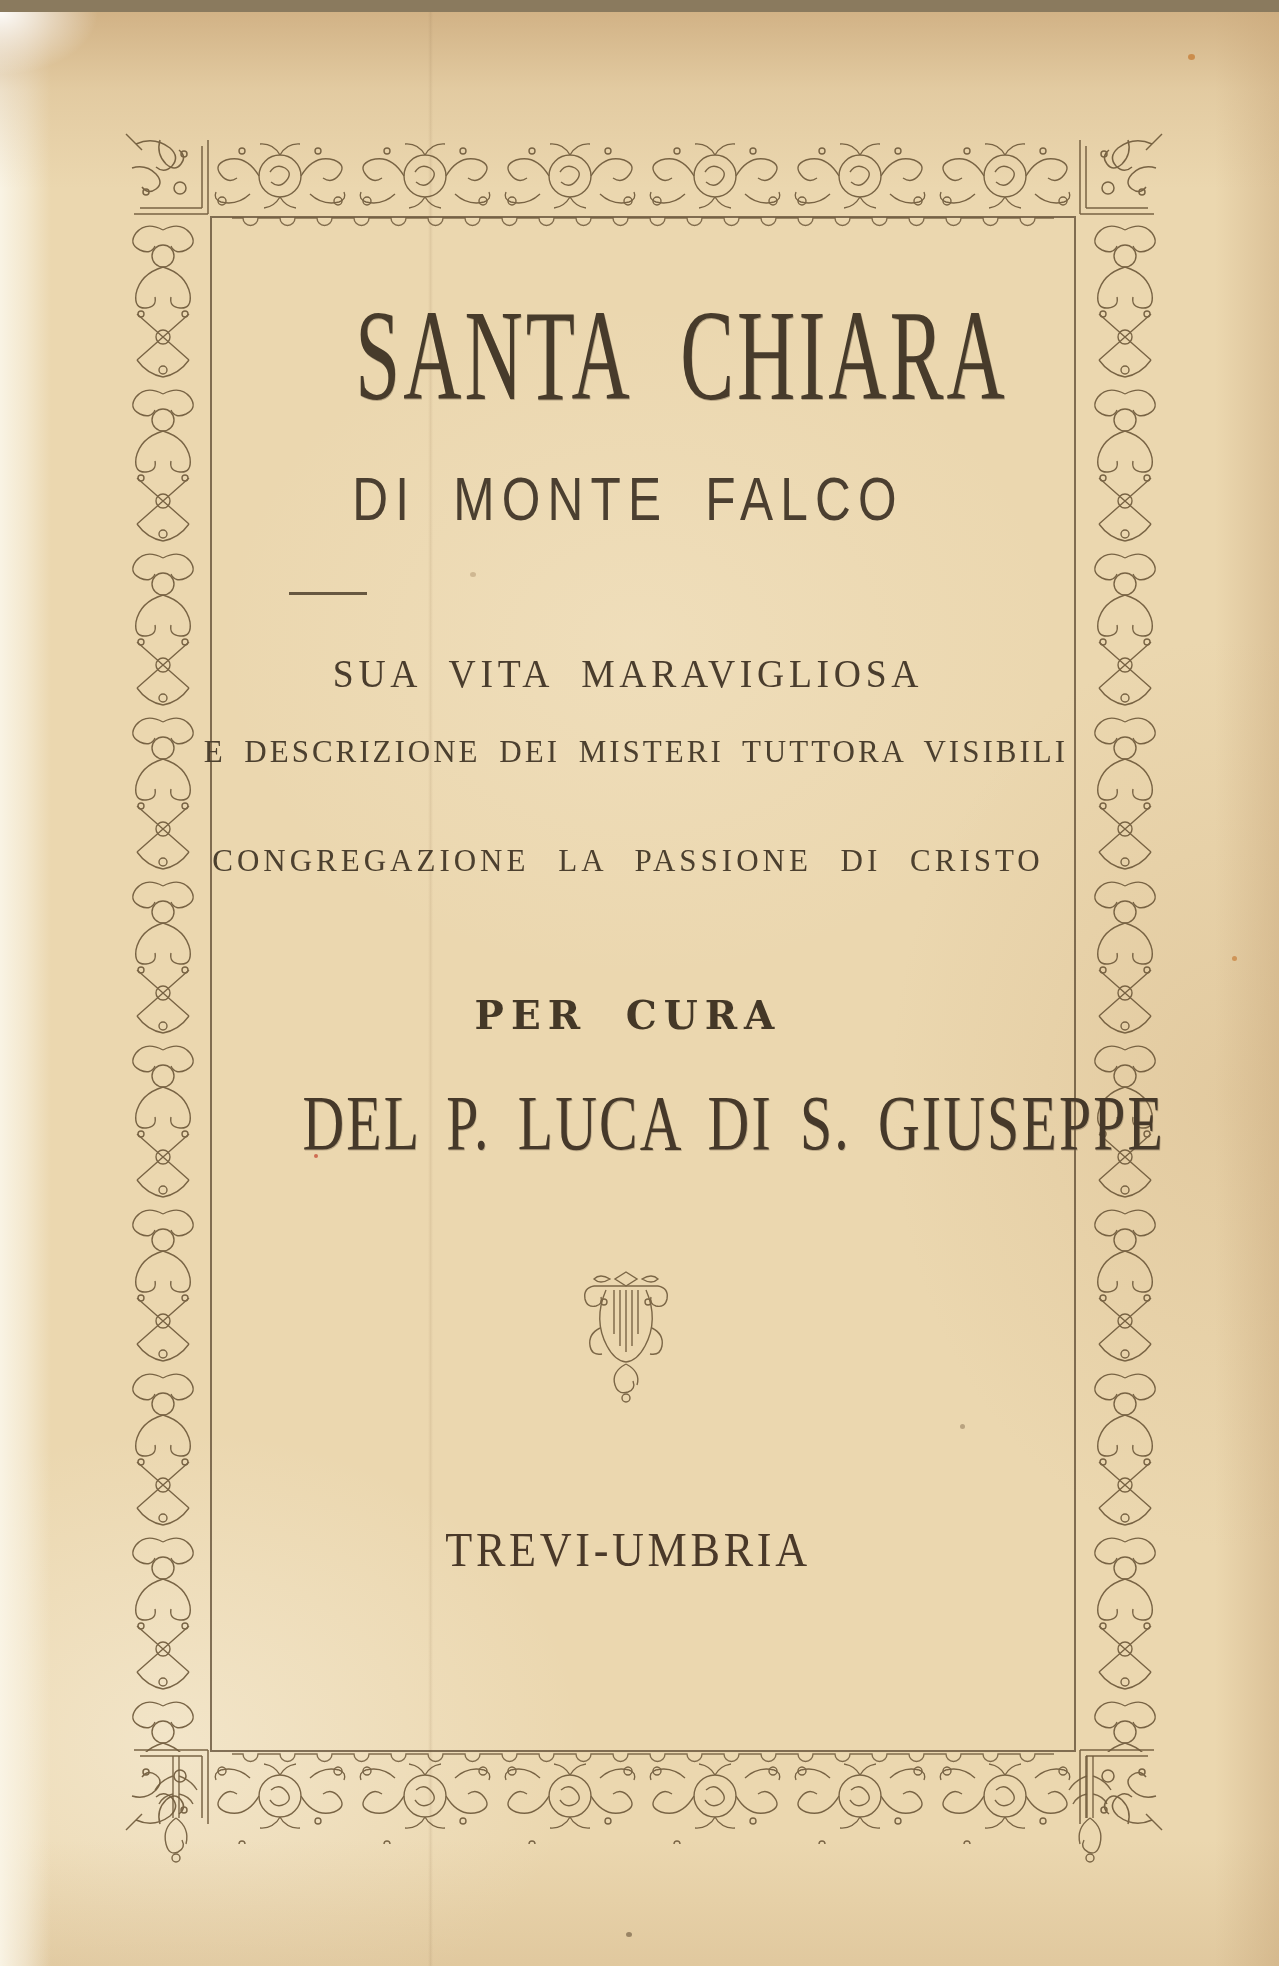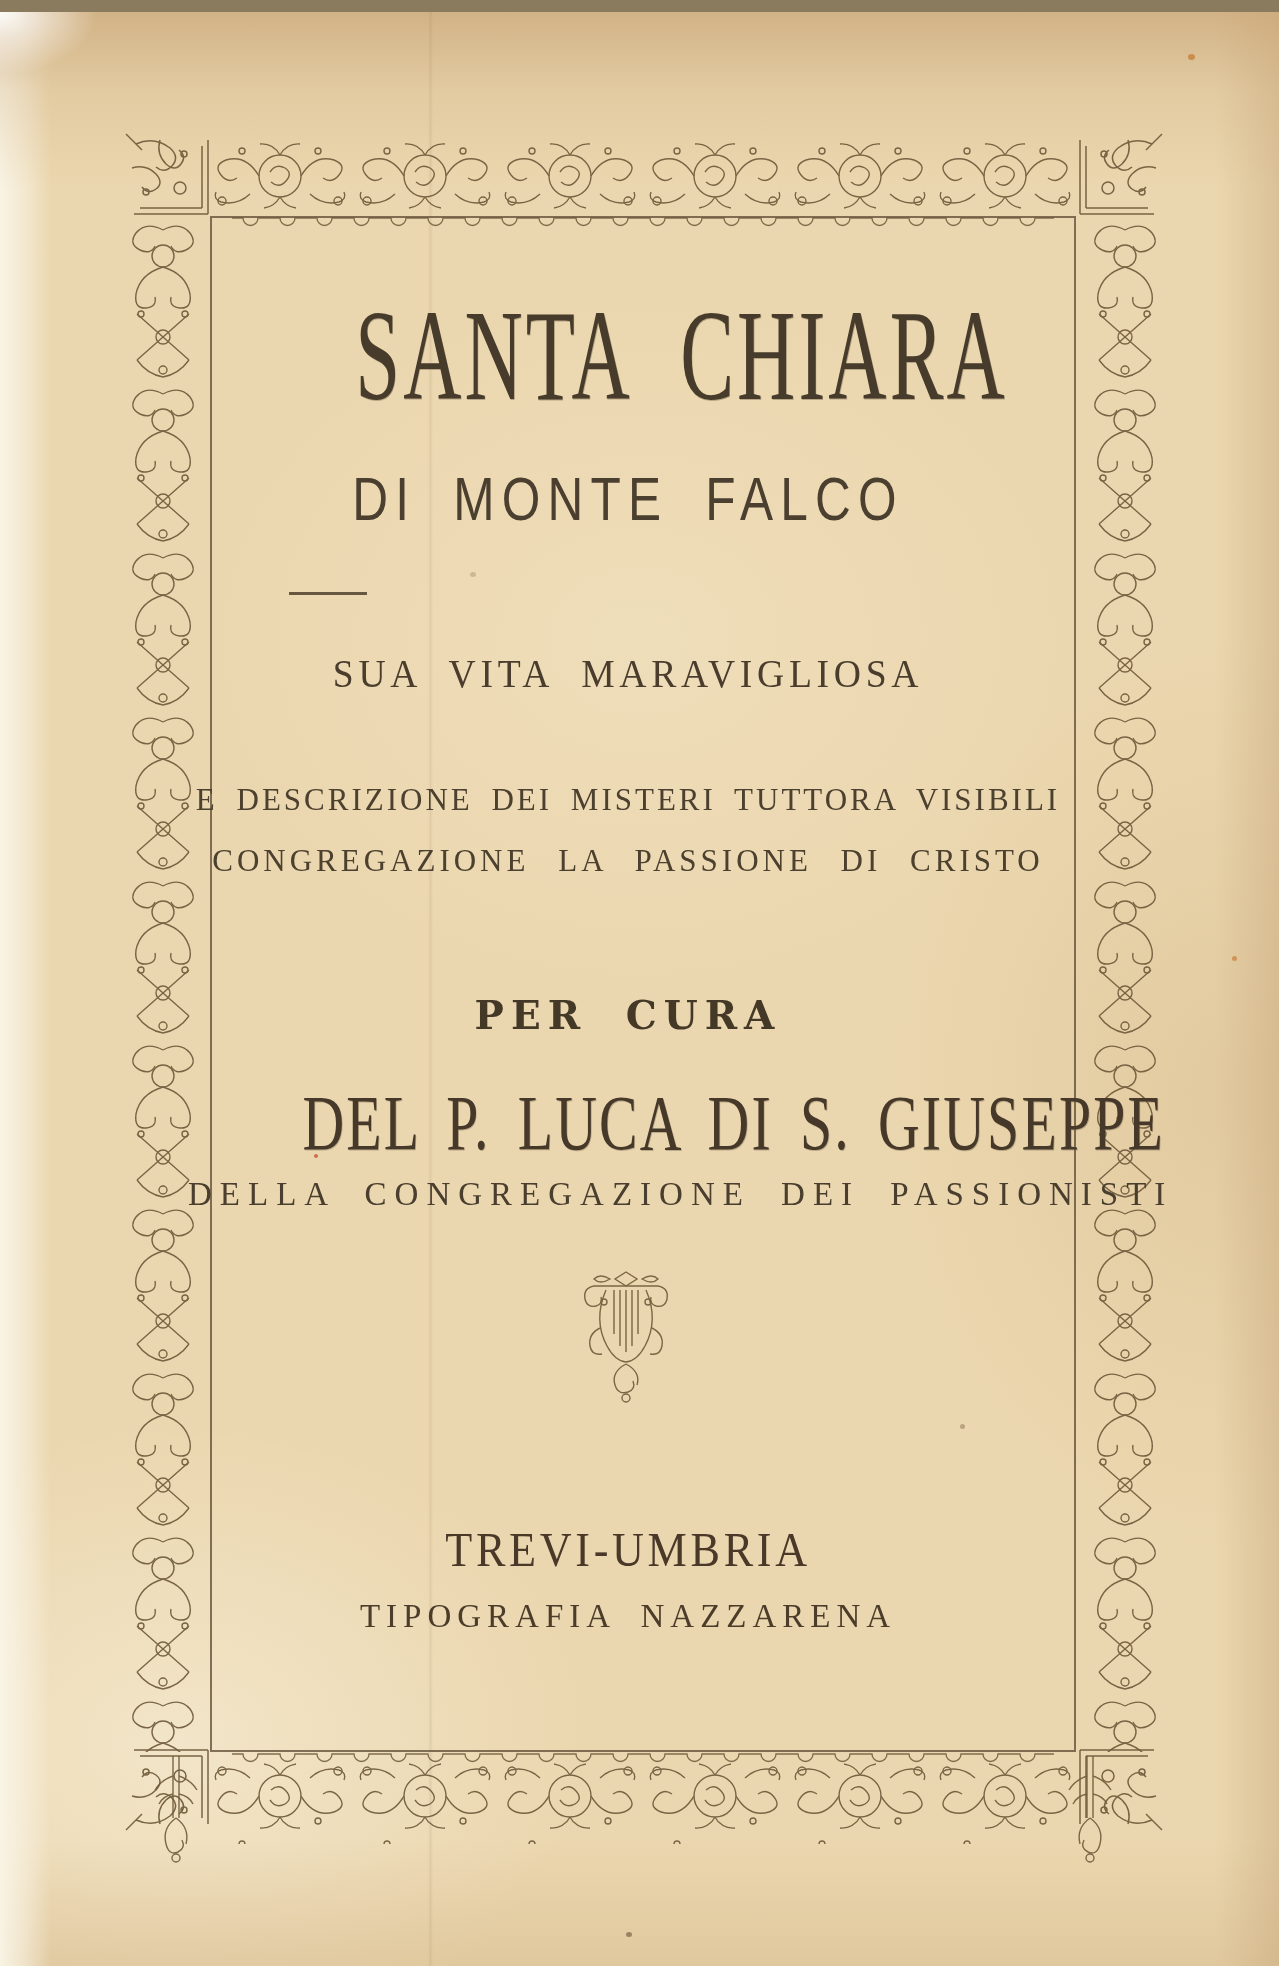--- a/index.html
+++ b/index.html
@@ -64,21 +64,21 @@
   }
   .divider{
     position:absolute;left:289px;top:580px;width:78px;height:3px;
     background:rgba(70,55,36,0.8);
   }
   .vita{
     top:642px;font-size:40px;letter-spacing:5px;word-spacing:16px;
     color:#4a3d2d;transform:scaleX(0.94);
   }
   .desc{font-size:31px;color:#4c402f;}
-  .desc1{top:772px;letter-spacing:3px;word-spacing:8px;}
+  .desc1{top:724px;letter-spacing:3px;word-spacing:8px;text-align:right;}
   .desc2{top:833px;letter-spacing:4px;word-spacing:17px;}
   .desc3{top:906px;letter-spacing:4px;word-spacing:19px;}
   .percura{
     top:984px;font-family:"DejaVu Serif", serif;font-weight:700;
     font-size:39px;letter-spacing:7px;word-spacing:18px;color:#443827;
   }
   .author{
     top:1072px;font-size:78px;letter-spacing:3px;word-spacing:14px;
     color:#46392a;transform:scaleX(0.74);
     text-shadow:1px 1px 0 rgba(120,102,78,0.4);
@@ -286,24 +286,22 @@
 
     <div class="tline vita">SUA VITA MARAVIGLIOSA</div>
 
     <div class="tline desc desc1">E DESCRIZIONE DEI MISTERI TUTTORA VISIBILI</div>
     <div class="tline desc desc2">CONGREGAZIONE LA PASSIONE DI CRISTO</div>
 
     <div class="tline percura">PER CURA</div>
 
     <div class="tline author">DEL P. LUCA DI S. GIUSEPPE</div>
 
-    <div class="tline congregation">DELLA CONGREGAZIONE DEI PASSIONISTI</div>
 
     <div class="tline place">TREVI-UMBRIA</div>
-    <div class="tline printer">TIPOGRAFIA NAZZARENA</div>
   </div>
 
   <div class="divider"></div>
 
   <svg class="fleuron" width="112" height="140" viewBox="0 0 112 140">
     <g stroke="#6f5a3b" fill="none" stroke-width="1.4">
       <path d="M56,4 l11,7 l-11,7 l-11,-7 z"></path>
       <path d="M40,11 q-10,-6 -16,0 q6,6 16,0 z M72,11 q10,-6 16,0 q-6,6 -16,0 z"></path>
       <path d="M24,18 h64"></path>
       <path d="M24,18 q-11,2 -9,13 q2,9 11,7 q7,-2 5,-9"></path>

